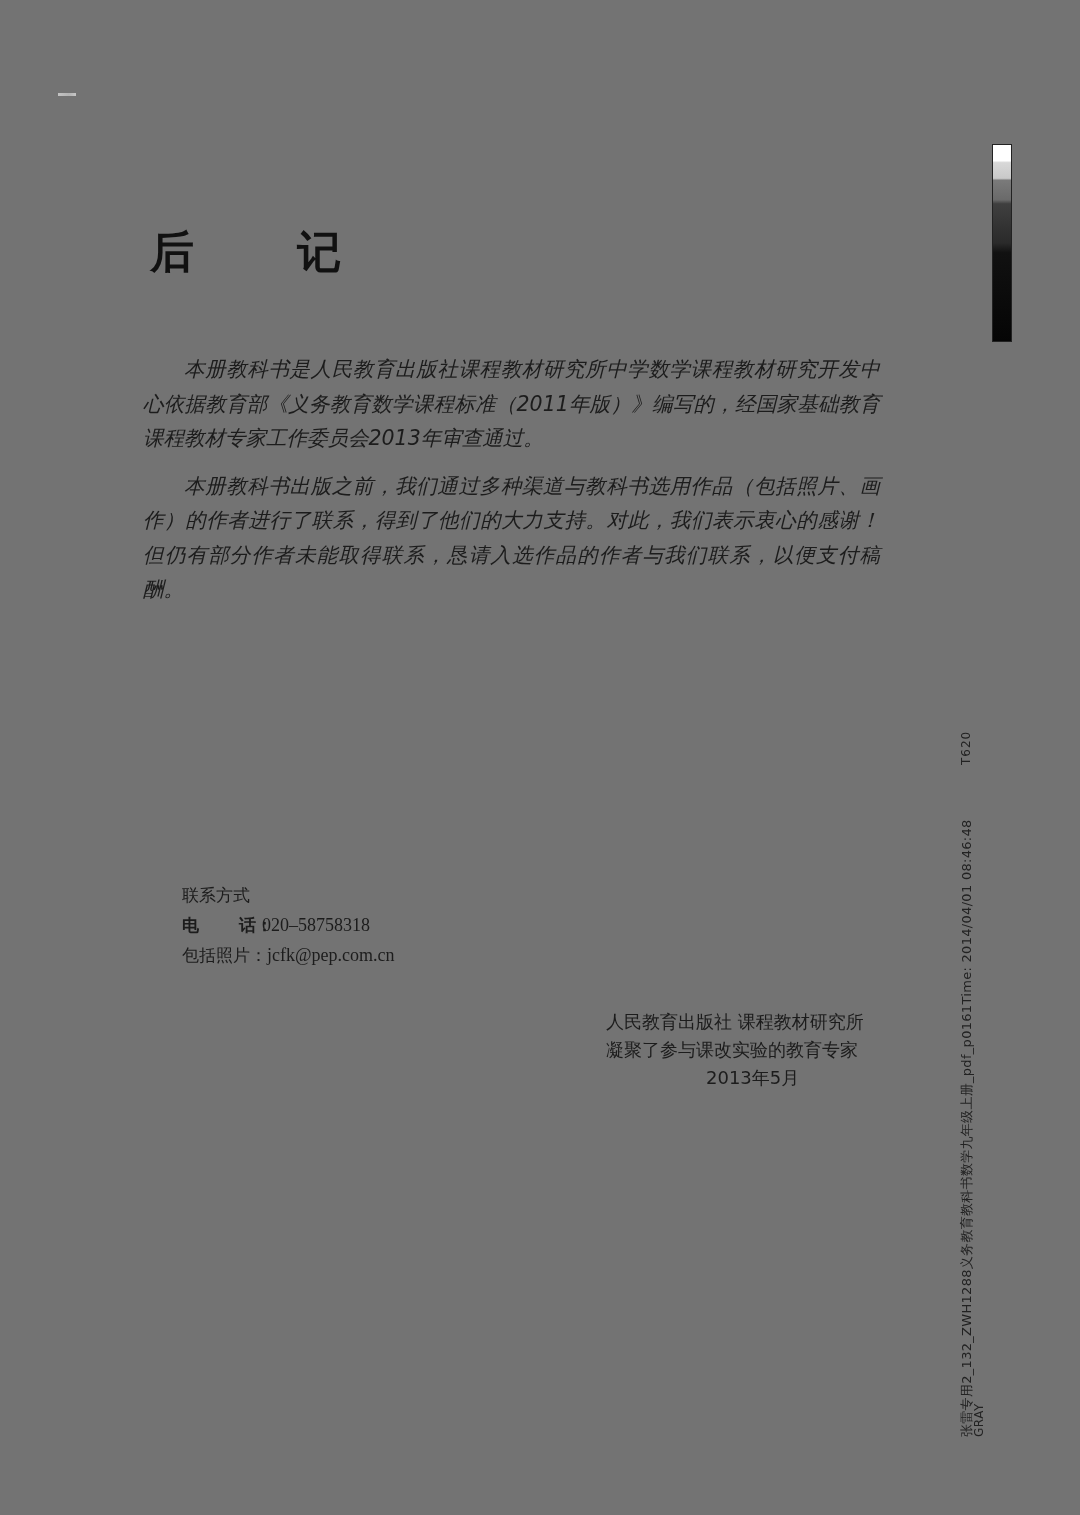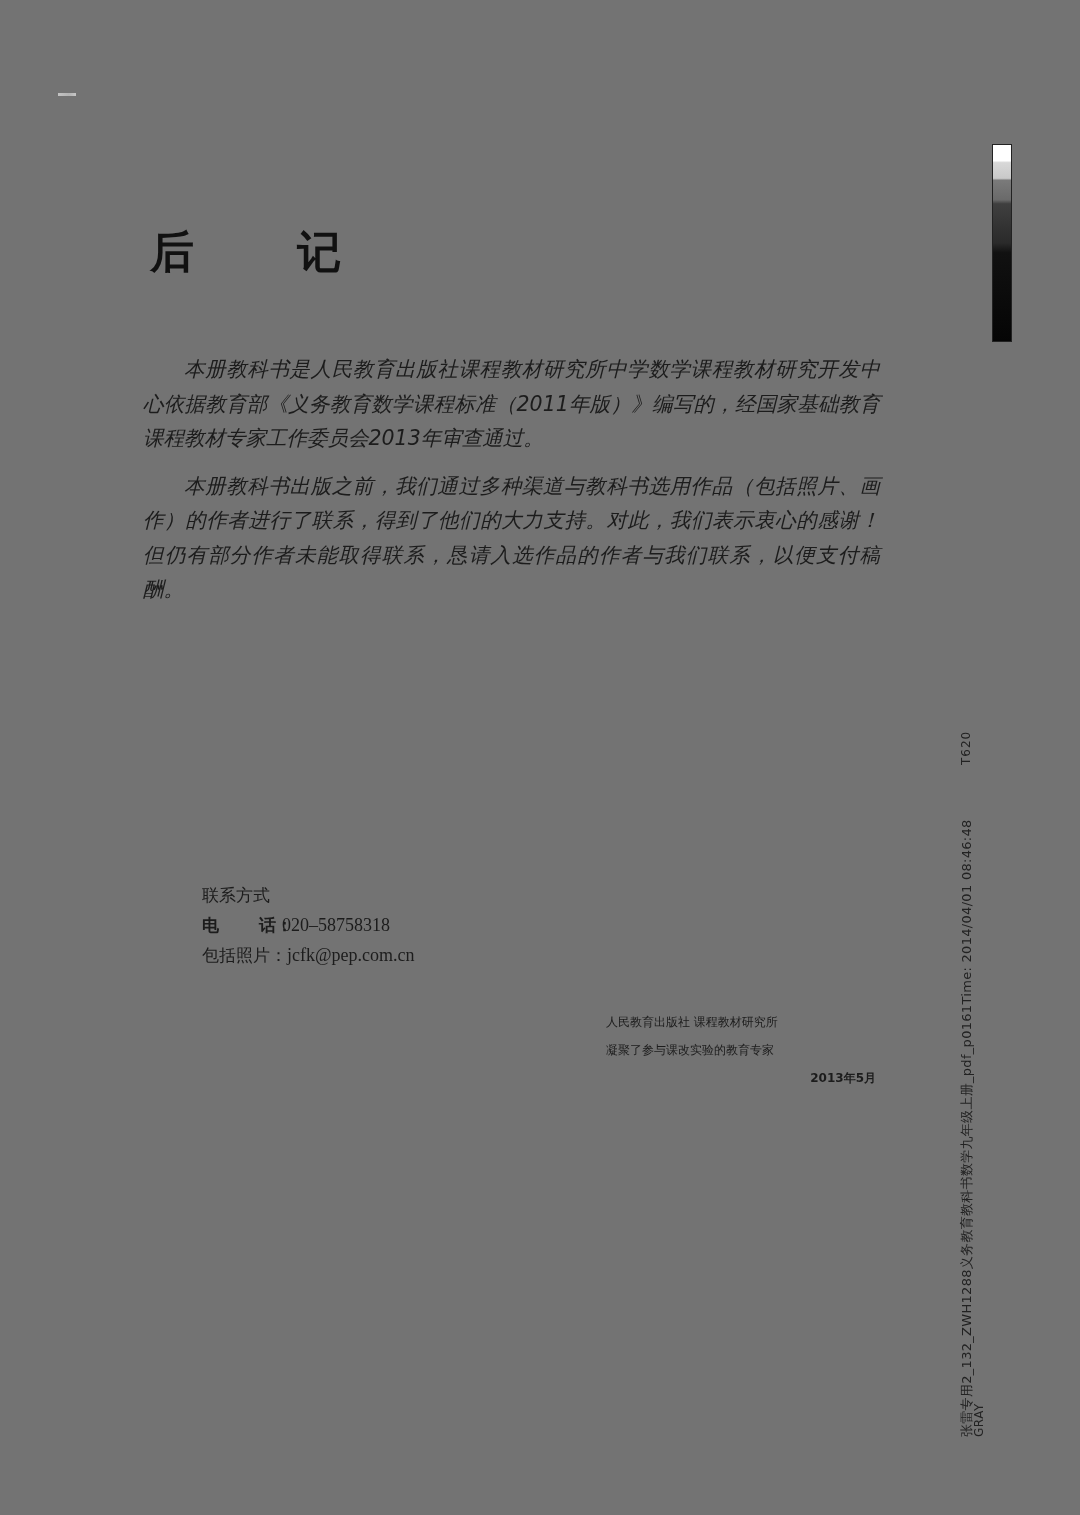--- a/index.html
+++ b/index.html
@@ -58,39 +58,38 @@
   }
   .contact {
     position: absolute;
     left: 182px;
     top: 880px;
     font-family: "DejaVu Sans", sans-serif;
     font-size: 17px;
     line-height: 30px;
     color: #1c1c1c;
   }
-  .contact .row { white-space: nowrap; margin-left: 20px; }
+  .contact .row { white-space: nowrap; }
   .contact .label-phone { display: inline-block; width: 80px; letter-spacing: 0; font-weight: bold; }
   .contact .label-phone .c2 { margin-left: 40px; }
   .contact .value { font-family: "Liberation Serif", serif; font-size: 18px; }
   .signature {
     position: absolute;
     left: 606px;
     top: 1008px;
     width: 270px;
     font-family: "DejaVu Sans", sans-serif;
-    font-size: 12px;
+    font-size: 18px;
     line-height: 28px;
     color: #1c1c1c;
   }
   .signature .row { white-space: nowrap; }
   .signature .date {
-    text-align: right;
+    text-align: left;
     padding-left: 100px;
-    font-weight: bold;
   }
   
   .gray-bar {
     position: absolute;
     left: 992px;
     top: 144px;
     width: 20px;
     height: 198px;
     border: 1px solid #222;
     box-sizing: border-box;

